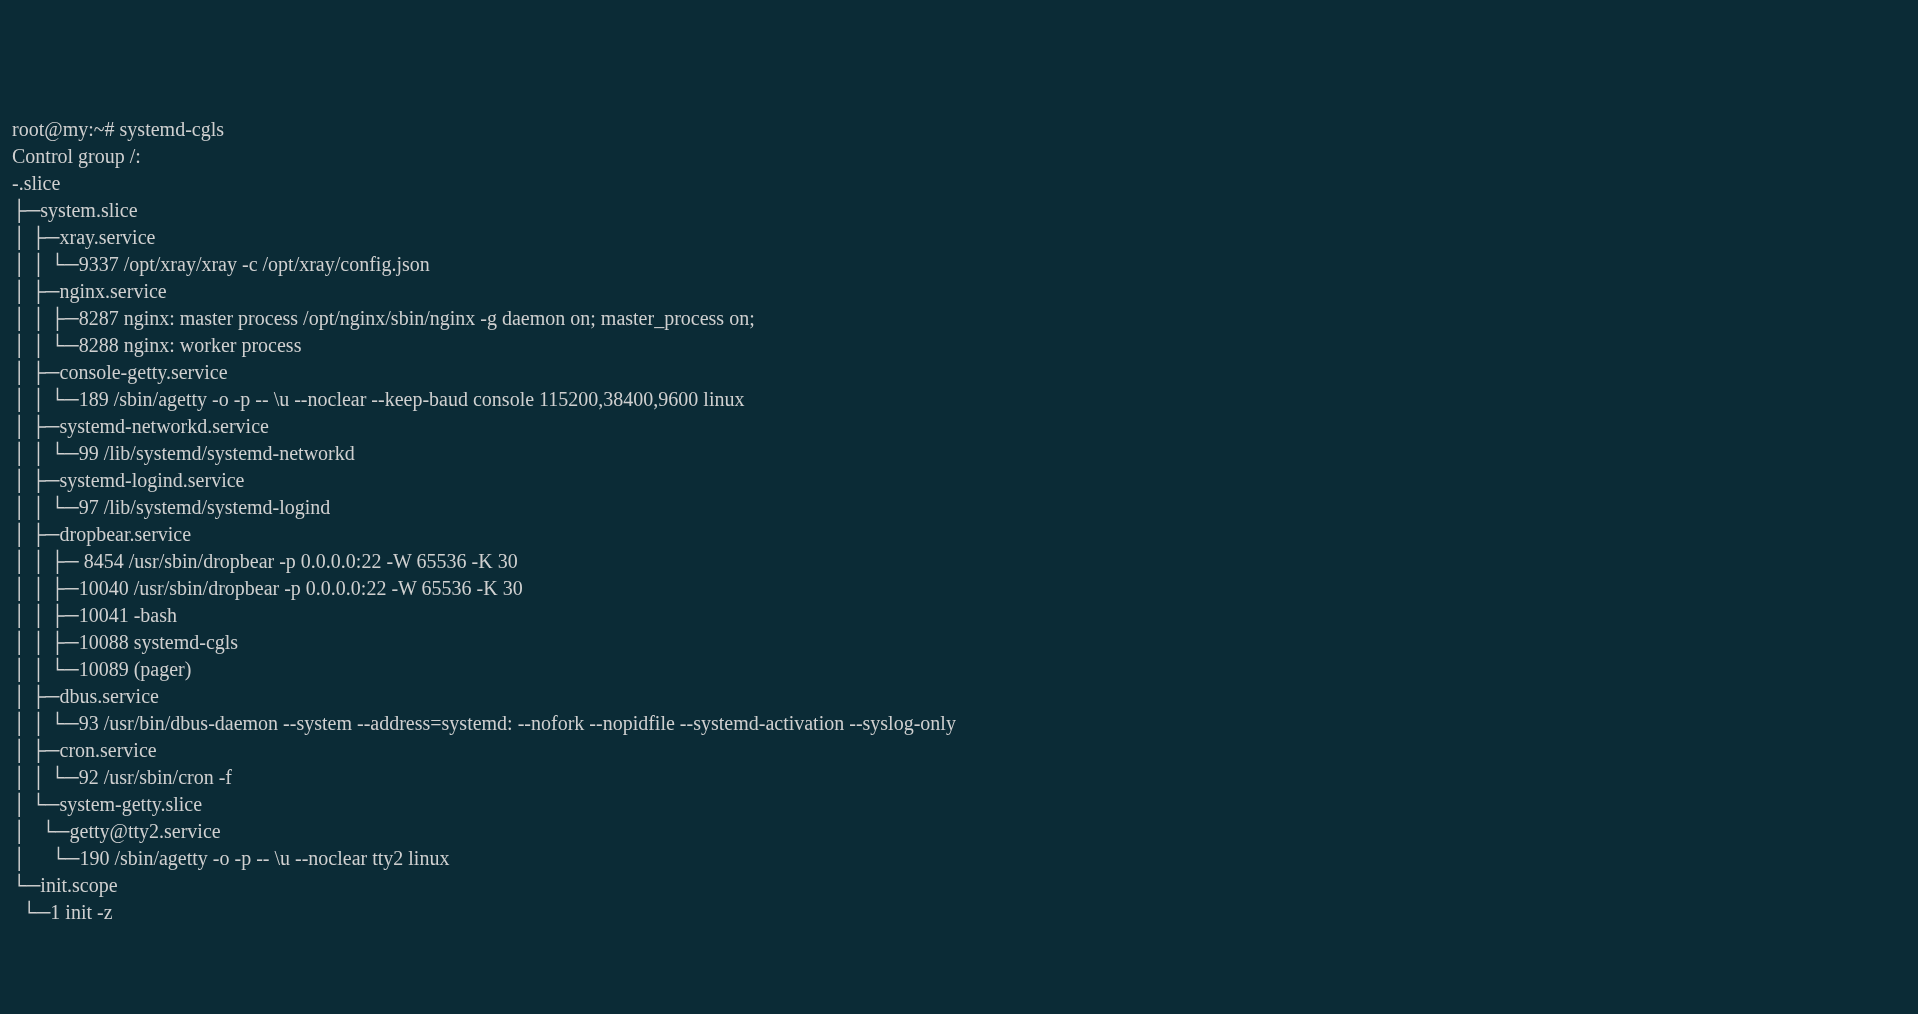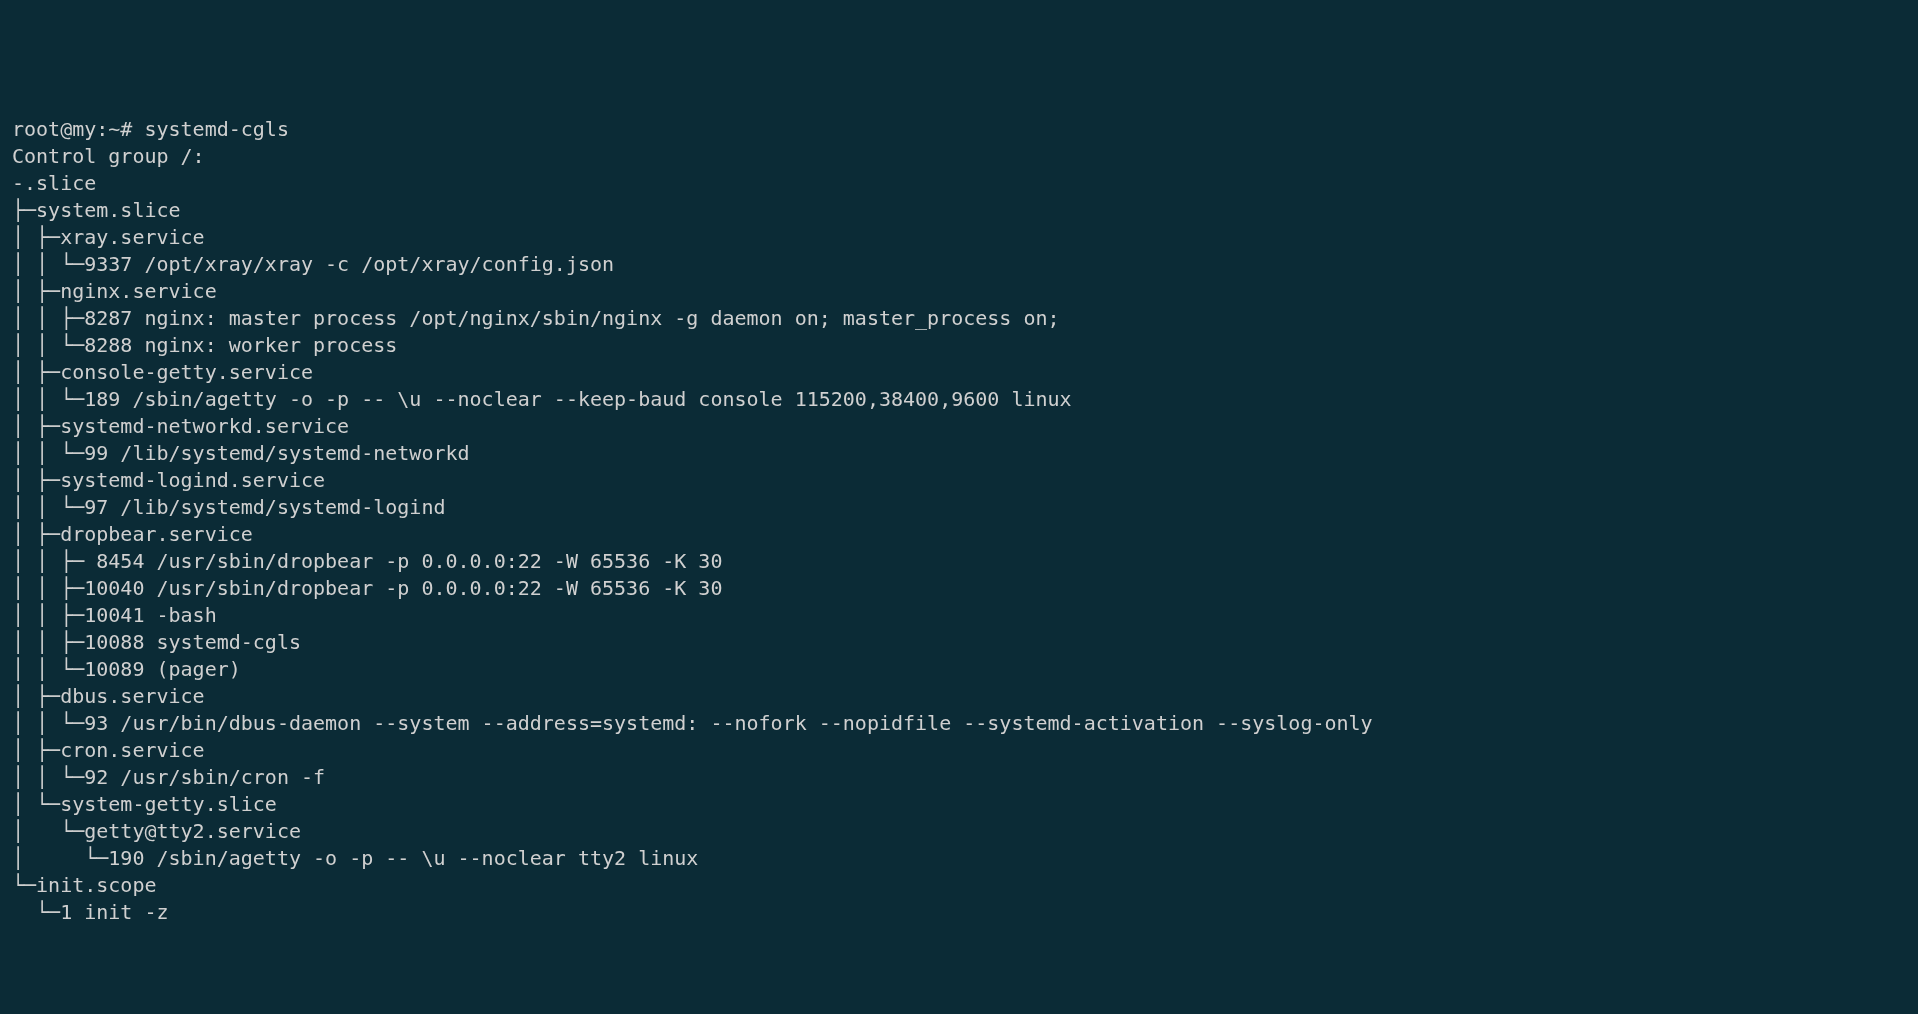--- a/index.html
+++ b/index.html
@@ -8,21 +8,21 @@
       color: #d4d4d4;
       font-family: "Menlo", "Consolas", "DejaVu Sans Mono", monospace;
       font-size: 20px;
       line-height: 1.35;
       padding: 8px 12px;
       white-space: pre;
       overflow-x: auto;
     }
     .prompt-user { color: #d0d0d0; }
     .cmd { color: #d0d0d0; }
-    .line { color: #d0d0d0; }
+    .line { color: #d0d0d0; font-family: Liberation Serif, serif; }
   </style>
 </head>
 <body>
 
 
 
 <div id="terminal"><div class="line"><span class="prompt-user">root@my:~# </span><span class="cmd">systemd-cgls</span></div><div class="line">Control group /:</div><div class="line">-.slice</div><div class="line">├─system.slice</div><div class="line">│ ├─xray.service</div><div class="line">│ │ └─9337 /opt/xray/xray -c /opt/xray/config.json</div><div class="line">│ ├─nginx.service</div><div class="line">│ │ ├─8287 nginx: master process /opt/nginx/sbin/nginx -g daemon on; master_process on;</div><div class="line">│ │ └─8288 nginx: worker process</div><div class="line">│ ├─console-getty.service</div><div class="line">│ │ └─189 /sbin/agetty -o -p -- \u --noclear --keep-baud console 115200,38400,9600 linux</div><div class="line">│ ├─systemd-networkd.service</div><div class="line">│ │ └─99 /lib/systemd/systemd-networkd</div><div class="line">│ ├─systemd-logind.service</div><div class="line">│ │ └─97 /lib/systemd/systemd-logind</div><div class="line">│ ├─dropbear.service</div><div class="line">│ │ ├─ 8454 /usr/sbin/dropbear -p 0.0.0.0:22 -W 65536 -K 30</div><div class="line">│ │ ├─10040 /usr/sbin/dropbear -p 0.0.0.0:22 -W 65536 -K 30</div><div class="line">│ │ ├─10041 -bash</div><div class="line">│ │ ├─10088 systemd-cgls</div><div class="line">│ │ └─10089 (pager)</div><div class="line">│ ├─dbus.service</div><div class="line">│ │ └─93 /usr/bin/dbus-daemon --system --address=systemd: --nofork --nopidfile --systemd-activation --syslog-only</div><div class="line">│ ├─cron.service</div><div class="line">│ │ └─92 /usr/sbin/cron -f</div><div class="line">│ └─system-getty.slice</div><div class="line">│   └─getty@tty2.service</div><div class="line">│     └─190 /sbin/agetty -o -p -- \u --noclear tty2 linux</div><div class="line">└─init.scope</div><div class="line">  └─1 init -z</div></div>
 
 
 

